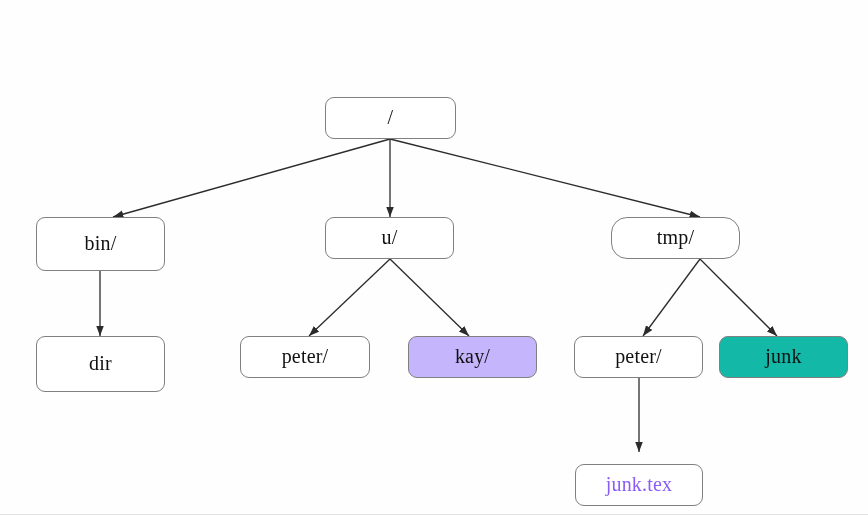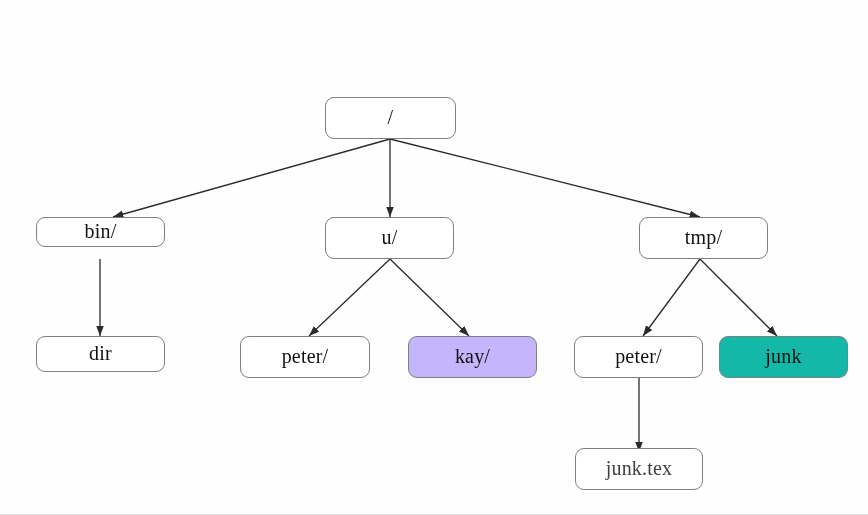--- a/index.html
+++ b/index.html
@@ -72,43 +72,43 @@
         <line x1="700" y1="259" x2="643" y2="336" stroke="#2b2b2b" stroke-width="1.3" marker-end="url(#arrowhead)"></line>
         <line x1="700" y1="259" x2="777" y2="336" stroke="#2b2b2b" stroke-width="1.3" marker-end="url(#arrowhead)"></line>
         <line x1="639" y1="378" x2="639" y2="452" stroke="#2b2b2b" stroke-width="1.3" marker-end="url(#arrowhead)"></line>
       </g>
   </svg>
 
   <div id="node-layer">
       <div class="node" style="left: 325px; top: 97px; width: 131px; height: 42px; border-color: rgb(128, 128, 128); background: rgb(255, 255, 255); color: rgb(17, 17, 17);">
         <span class="node-label">/</span>
       </div>
-      <div class="node" style="left: 36px; top: 217px; width: 129px; height: 30px; border-color: rgb(128, 128, 128); background: rgb(255, 255, 255); color: rgb(17, 17, 17);">
+      <div class="node" style="left: 36px; top: 217px; width: 129px; height: 54px; border-color: rgb(128, 128, 128); background: rgb(255, 255, 255); color: rgb(17, 17, 17);">
         <span class="node-label">bin/</span>
       </div>
       <div class="node" style="left: 325px; top: 217px; width: 129px; height: 42px; border-color: rgb(128, 128, 128); background: rgb(255, 255, 255); color: rgb(17, 17, 17);">
         <span class="node-label">u/</span>
       </div>
-      <div class="node" style="left: 639px; top: 217px; width: 129px; height: 42px; border-color: rgb(128, 128, 128); background: rgb(255, 255, 255); color: rgb(17, 17, 17);">
+      <div class="node" style="left: 611px; top: 217px; width: 129px; height: 42px; border-color: rgb(128, 128, 128); background: rgb(255, 255, 255); color: rgb(17, 17, 17); border-radius: 16px;">
         <span class="node-label">tmp/</span>
       </div>
-      <div class="node" style="left: 36px; top: 336px; width: 129px; height: 36px; border-color: rgb(128, 128, 128); background: rgb(255, 255, 255); color: rgb(17, 17, 17);">
+      <div class="node" style="left: 36px; top: 336px; width: 129px; height: 56px; border-color: rgb(128, 128, 128); background: rgb(255, 255, 255); color: rgb(17, 17, 17);">
         <span class="node-label">dir</span>
       </div>
       <div class="node" style="left: 240px; top: 336px; width: 130px; height: 42px; border-color: rgb(128, 128, 128); background: rgb(255, 255, 255); color: rgb(17, 17, 17);">
         <span class="node-label">peter/</span>
       </div>
       <div class="node" style="left: 408px; top: 336px; width: 129px; height: 42px; border-color: rgb(128, 128, 128); background: #c4b5fd; color: rgb(17, 17, 17);">
         <span class="node-label">kay/</span>
       </div>
       <div class="node" style="left: 574px; top: 336px; width: 129px; height: 42px; border-color: rgb(128, 128, 128); background: rgb(255, 255, 255); color: rgb(17, 17, 17);">
         <span class="node-label">peter/</span>
       </div>
       <div class="node" style="left: 719px; top: 336px; width: 129px; height: 42px; border-color: rgb(128, 128, 128); background: #14b8a6; color: rgb(17, 17, 17);">
         <span class="node-label">junk</span>
       </div>
-      <div class="node" style="left: 575px; top: 448px; width: 128px; height: 42px; border-color: rgb(128, 128, 128); background: rgb(255, 255, 255); color: #404040;">
+      <div class="node" style="left: 575px; top: 464px; width: 128px; height: 42px; border-color: rgb(128, 128, 128); background: rgb(255, 255, 255); color: #8b5cf6;">
         <span class="node-label">junk.tex</span>
       </div>
     </div>
 
   <div class="bottom-rule"></div>
 </div>
 
 </body></html>

